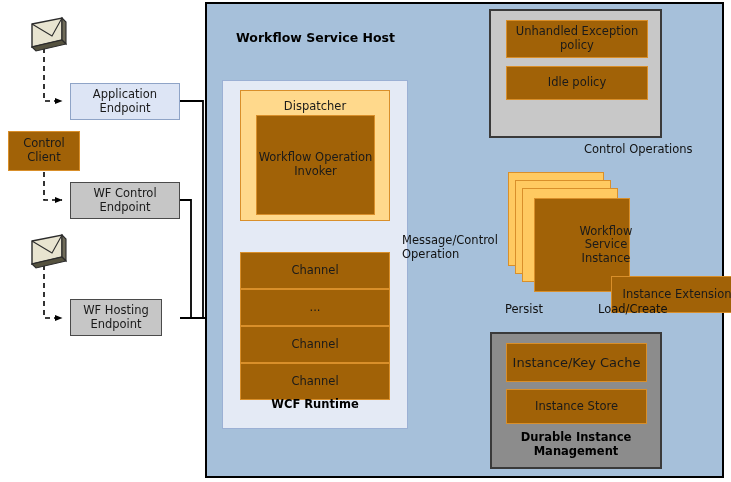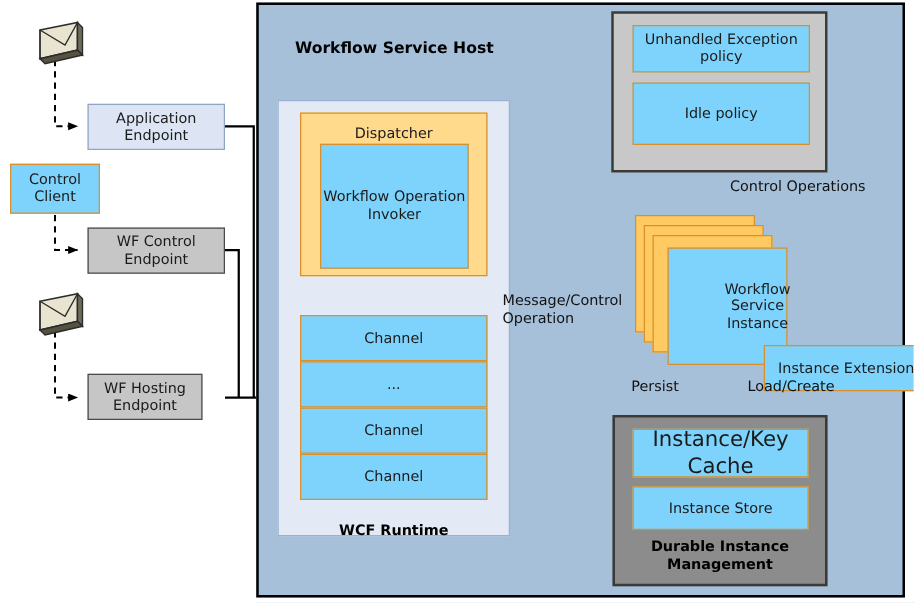--- a/index.html
+++ b/index.html
@@ -54,30 +54,30 @@
     top: 80px;
     width: 186px;
     height: 349px;
     background: #e4eaf5;
     border: 1px solid #9bb0d4;
     box-sizing: border-box;
   }
   .wcf-title {
     position: absolute;
     left: 222px;
-    top: 417px;
+    top: 397px;
     width: 186px;
     text-align: center;
     font-size: 11.5px;
     font-weight: bold;
     color: #000000;
   }
   
   .orange {
-    background: #7dd3fc;
+    background: #a16207;
     border: 1px solid #d98f2a;
   }
   .orange-light {
     background: #ffd98c;
     border: 1px solid #d98f2a;
   }
   .lav {
     background: #dde5f5;
     border: 1px solid #8fa4c7;
   }
@@ -132,21 +132,21 @@
 
   
   #host-policies {
     left: 489px; top: 9px; width: 173px; height: 129px;
   }
   #unhandled-policy {
     left: 506px; top: 20px; width: 142px; height: 38px;
     font-size: 11.5px;
   }
   #idle-policy {
-    left: 506px; top: 66px; width: 142px; height: 50px;
+    left: 506px; top: 66px; width: 142px; height: 34px;
     font-size: 11.5px;
   }
   #host-policies-label {
     position: absolute;
     left: 489px; top: 110px; width: 173px;
     text-align: center;
     font-size: 11.5px;
     font-weight: bold;
     color: #000000;
   }
@@ -171,21 +171,21 @@
     left: 611px; top: 276px; width: 132px; height: 37px;
     font-size: 11.5px;
   }
 
   
   #dim {
     left: 490px; top: 332px; width: 172px; height: 137px;
   }
   #instkey-cache {
     left: 506px; top: 343px; width: 141px; height: 39px;
-    font-size: 17px;
+    font-size: 13px;
   }
   #instance-store {
     left: 506px; top: 389px; width: 141px; height: 35px;
     font-size: 11.5px;
   }
   #dim-label {
     position: absolute;
     left: 490px; top: 430px; width: 172px;
     text-align: center;
     font-size: 11.5px;

